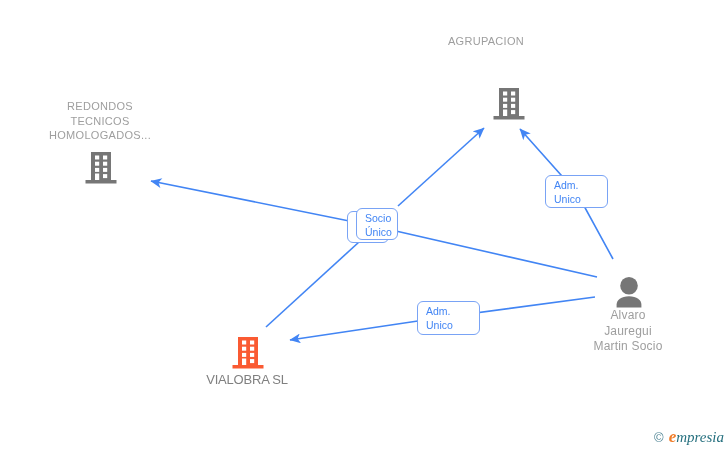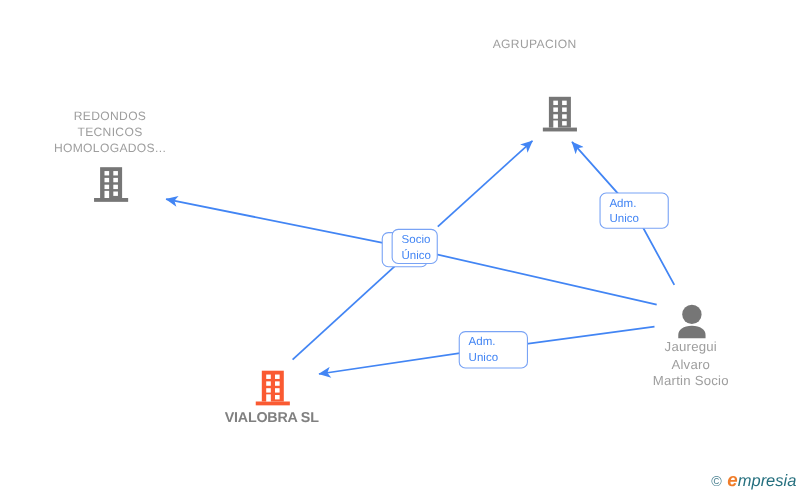--- a/index.html
+++ b/index.html
@@ -8,42 +8,42 @@
     font-family:"Liberation Sans",sans-serif;overflow:hidden;
   }
   .edges{position:absolute;left:0;top:0;z-index:1;}
   .edge{fill:none;stroke:#4285F4;stroke-width:1.6px;}
   .node-label{
     position:absolute;z-index:3;text-align:center;
     color:#9E9E9E;font-size:11px;line-height:14.5px;letter-spacing:.3px;
   }
   .person-label{font-size:12px;line-height:15.5px;letter-spacing:.2px;}
   .vialobra-label{
-    font-weight:bold;font-size:13px;color:#808080;letter-spacing:-0.2px;line-height:16px;
+    font-weight:normal;font-size:13px;color:#808080;letter-spacing:-0.2px;line-height:16px;
   }
   .icon{position:absolute;z-index:3;}
   .company-icon{color:#767676;}
   .company-icon.highlight{color:#FA5A32;}
   .person-icon{color:#767676;}
   .icon svg{display:block;width:100%;height:100%;}
   .edge-label,.edge-label-back{
     position:absolute;z-index:2;box-sizing:border-box;
     background:#ffffff;border:1.5px solid #79A3F5;border-radius:6px;
   }
   .edge-label{
     color:#4285F4;font-size:10.5px;line-height:13.5px;
     padding:3px 4px 2px 8px;width:63px;height:33px;white-space:nowrap;
   }
   .socio-box{width:42px;height:32px;}
   .logo{
     position:absolute;right:4px;bottom:3px;z-index:4;
     display:flex;align-items:baseline;gap:5px;
   }
   .logo-copy{color:#4E8494;font-size:13px;}
-  .logo-brand{font-family:Liberation Sans, sans-serif;font-style:italic;font-size:15px;color:#26707F;}
+  .logo-brand{font-family:Liberation Serif, serif;font-style:italic;font-size:15px;color:#26707F;}
   .logo-e{color:#F07D2A;font-weight:bold;font-style:italic;font-size:17px;}
 </style>
 </head>
 <body>
 
 <div class="canvas">
 
   <svg class="edges" width="728" height="450" viewBox="0 0 728 450">
     <defs>
       <marker id="arw" markerUnits="userSpaceOnUse" markerWidth="12" markerHeight="10" viewBox="0 0 10 9" refX="9.5" refY="4.5" orient="auto">
@@ -139,22 +139,22 @@
   </div>
   <div class="node-label vialobra-label" style="left:147px;top:372px;width:200px;">VIALOBRA SL</div>
 
   <div class="icon person-icon" style="left:610px;top:271px;width:38px;height:38px;">
     <svg viewBox="0 0 38 38" fill="currentColor">
       <circle cx="19" cy="14.8" r="8.8"></circle>
       <path d="M19 25.2 C 11.2 25.2 6.6 28.8 6.6 33.6 L6.6 36.6 L31.4 36.6 L31.4 33.6 C31.4 28.8 26.8 25.2 19 25.2 Z"></path>
     </svg>
   </div>
   <div class="node-label person-label" style="left:558px;top:308px;width:140px;">
+    <div>Alvaro</div>
     <div>Jauregui</div>
-    <div>Alvaro</div>
     <div>Martin Socio</div>
   </div>
 
   <div class="logo">
     <span class="logo-copy">©</span>
     <span class="logo-brand"><span class="logo-e">e</span><span>mpresia</span></span>
   </div>
 
 </div>
 

